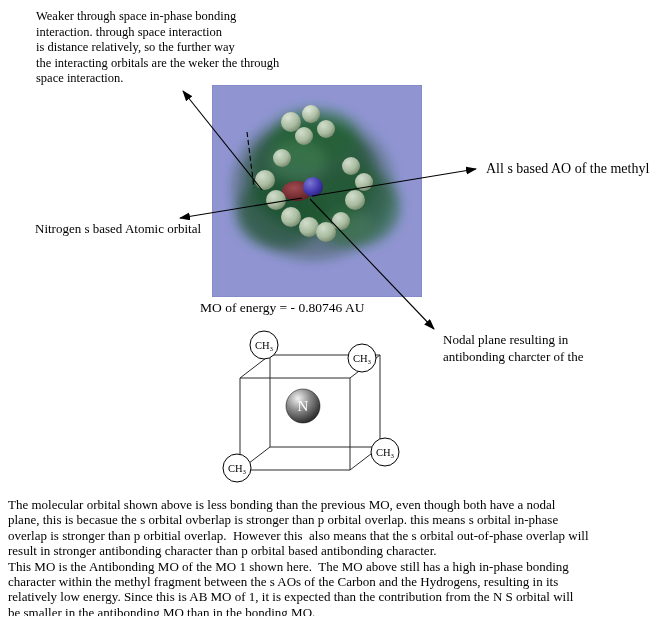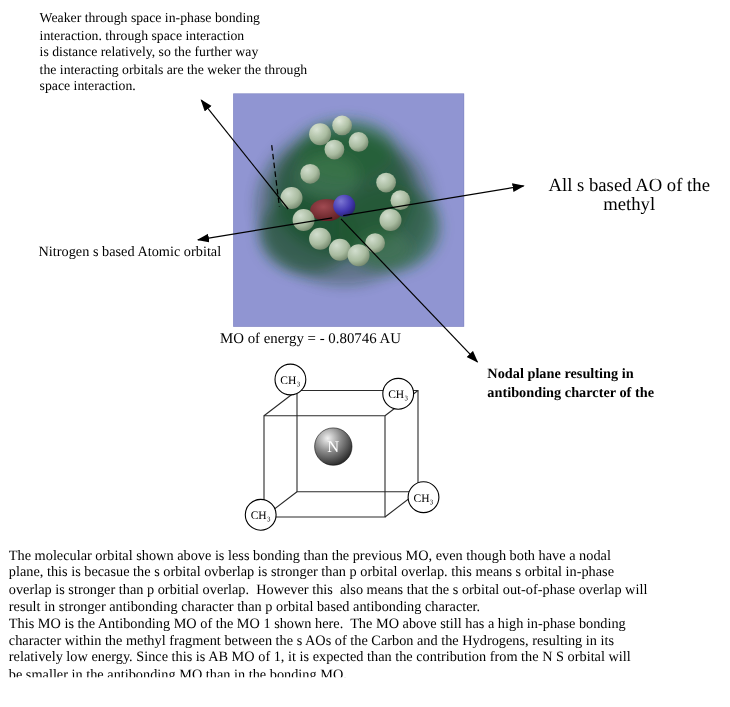--- a/index.html
+++ b/index.html
@@ -7,23 +7,23 @@
     position: relative;
     width: 664px;
     height: 616px;
     background: #ffffff;
     font-family: "Liberation Serif", serif;
     color: #000000;
     overflow: hidden;
   }
   .ann { position: absolute; font-size: 12.5px; line-height: 15.5px; }
   .ann-weaker   { left: 36px;  top: 9px;   width: 300px; }
-  .ann-all-s    { left: 486px; top: 160px; width: 172px; font-size: 17px; line-height: 17px; text-align: center; }
+  .ann-all-s    { left: 486px; top: 160px; width: 172px; font-size: 14px; line-height: 17px; }
   .ann-nitrogen { left: 35px;  top: 221px; width: 200px; font-size: 13px; }
-  .ann-nodal    { left: 443px; top: 331px; width: 190px; font-size: 13px; line-height: 17px; font-weight: bold; }
+  .ann-nodal    { left: 443px; top: 331px; width: 190px; font-size: 13px; line-height: 17px; }
   .caption      { position: absolute; left: 200px; top: 300px; font-size: 13.5px; font-family: Liberation Serif, serif; }
   .mo-image     { position: absolute; left: 212px; top: 85px; }
   .overlay      { position: absolute; left: 0; top: 0; pointer-events: none; }
   .body-text {
     position: absolute; left: 8px; top: 497px;
     font-size: 13px; line-height: 15.4px;
   }
   .body-text div { white-space: pre; }
 </style>
 </head>

